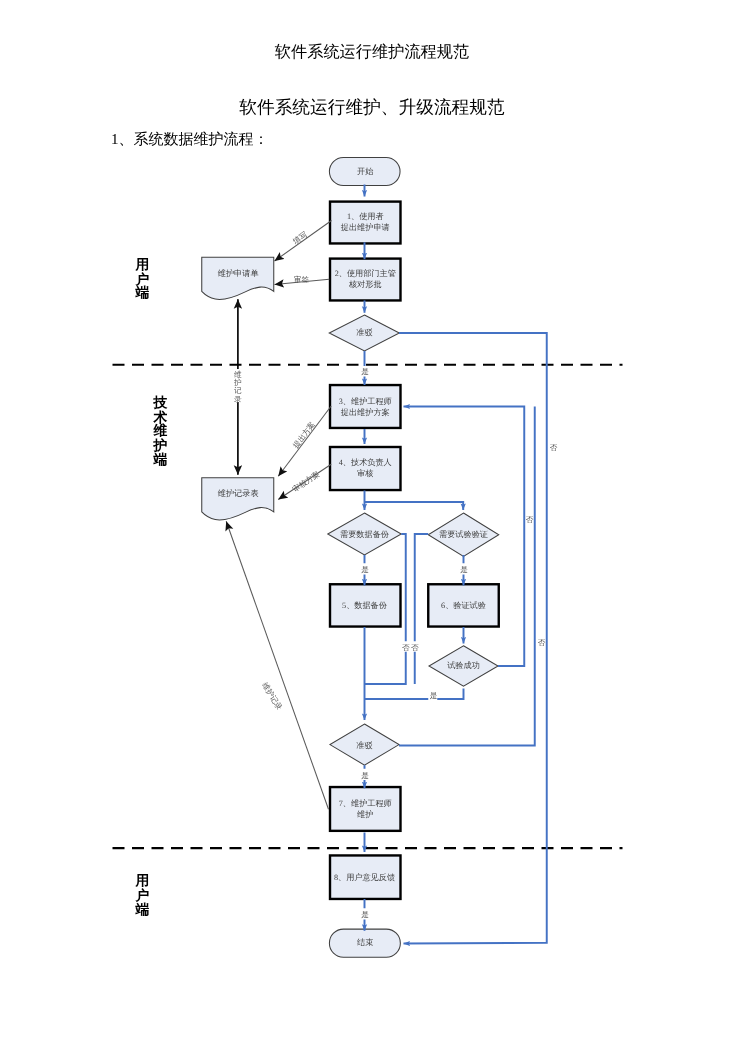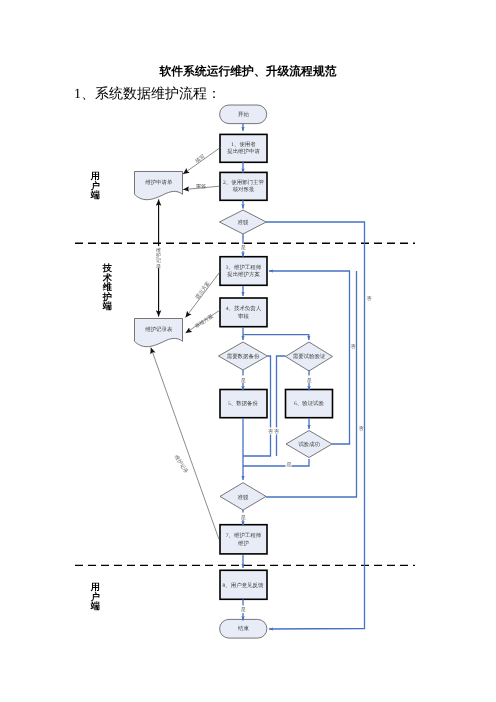--- a/index.html
+++ b/index.html
@@ -1,36 +1,37 @@
 <!DOCTYPE html>
 <html><head>
 <meta charset="utf-8">
 <style>
   html,body{margin:0;padding:0;background:#ffffff;}
   body{width:496px;height:702px;position:relative;overflow:hidden;
        font-family:"Liberation Sans",sans-serif;-webkit-font-smoothing:antialiased;text-rendering:geometricPrecision;}
   #page{position:absolute;left:0;top:0;width:496px;height:702px;background:#fff;}
   .hdr{position:absolute;left:0;top:29px;width:496px;text-align:center;font-size:10.8px;color:#000;}
-  .title{position:absolute;left:0;top:64px;width:496px;text-align:center;font-size:11.8px;font-weight:bold;color:#000;}
-  .section{position:absolute;left:74px;top:86px;font-size:14px;color:#000;font-family:"Liberation Serif",serif;}
-  .lane{position:absolute;font-size:9.2px;font-weight:bold;color:#000;width:10px;line-height:9.6px;text-align:right;}
+  .title{position:absolute;left:0;top:64px;width:496px;text-align:center;font-size:11.8px;font-weight:normal;color:#000;}
+  .section{position:absolute;left:74px;top:86px;font-size:10px;color:#000;font-family:"Liberation Serif",serif;}
+  .lane{position:absolute;font-size:9.2px;font-weight:bold;color:#000;width:10px;line-height:9.6px;text-align:center;}
   #chart{position:absolute;left:0;top:0;width:496px;height:702px;overflow:visible;}
   .hardbox{fill:#e7ecf6;stroke:#000000;stroke-width:1.6;}
   .softshape{fill:#e7ecf6;stroke:#404040;stroke-width:0.7;}
   .bluel{stroke:#4472c4;stroke-width:1.3;fill:none;}
   .blackl{stroke:#000000;stroke-width:1.1;fill:none;}
   .grayl{stroke:#595959;stroke-width:0.7;fill:none;}
   .dashl{stroke:#000000;stroke-width:1.4;fill:none;stroke-dasharray:8 5;}
   text.nt{font-family:"Liberation Serif",serif;font-size:5.45px;fill:#3c3c3c;text-anchor:middle;}
   text.el{font-family:"Liberation Serif",serif;font-size:5.1px;fill:#555;text-anchor:middle;}
 </style>
 </head>
 <body>
 
 <div id="page">
+  <div class="hdr">软件系统运行维护流程规范</div>
   <div class="title">软件系统运行维护、升级流程规范</div>
   <div class="section">1、系统数据维护流程：</div>
   <div class="lane" style="left:90px;top:172px;">用户端</div>
   <div class="lane" style="left:102px;top:264px;">技术维护端</div>
   <div class="lane" style="left:90px;top:583px;">用户端</div>
 
   <svg id="chart" viewBox="0 0 496 702">
     <defs>
       <marker id="ab" markerWidth="6" markerHeight="6" refX="4.4" refY="2" orient="auto" markerUnits="userSpaceOnUse">
         <path d="M0,0.25 L4.4,2 L0,3.75 L0.85,2 Z" fill="#4472c4"></path>

